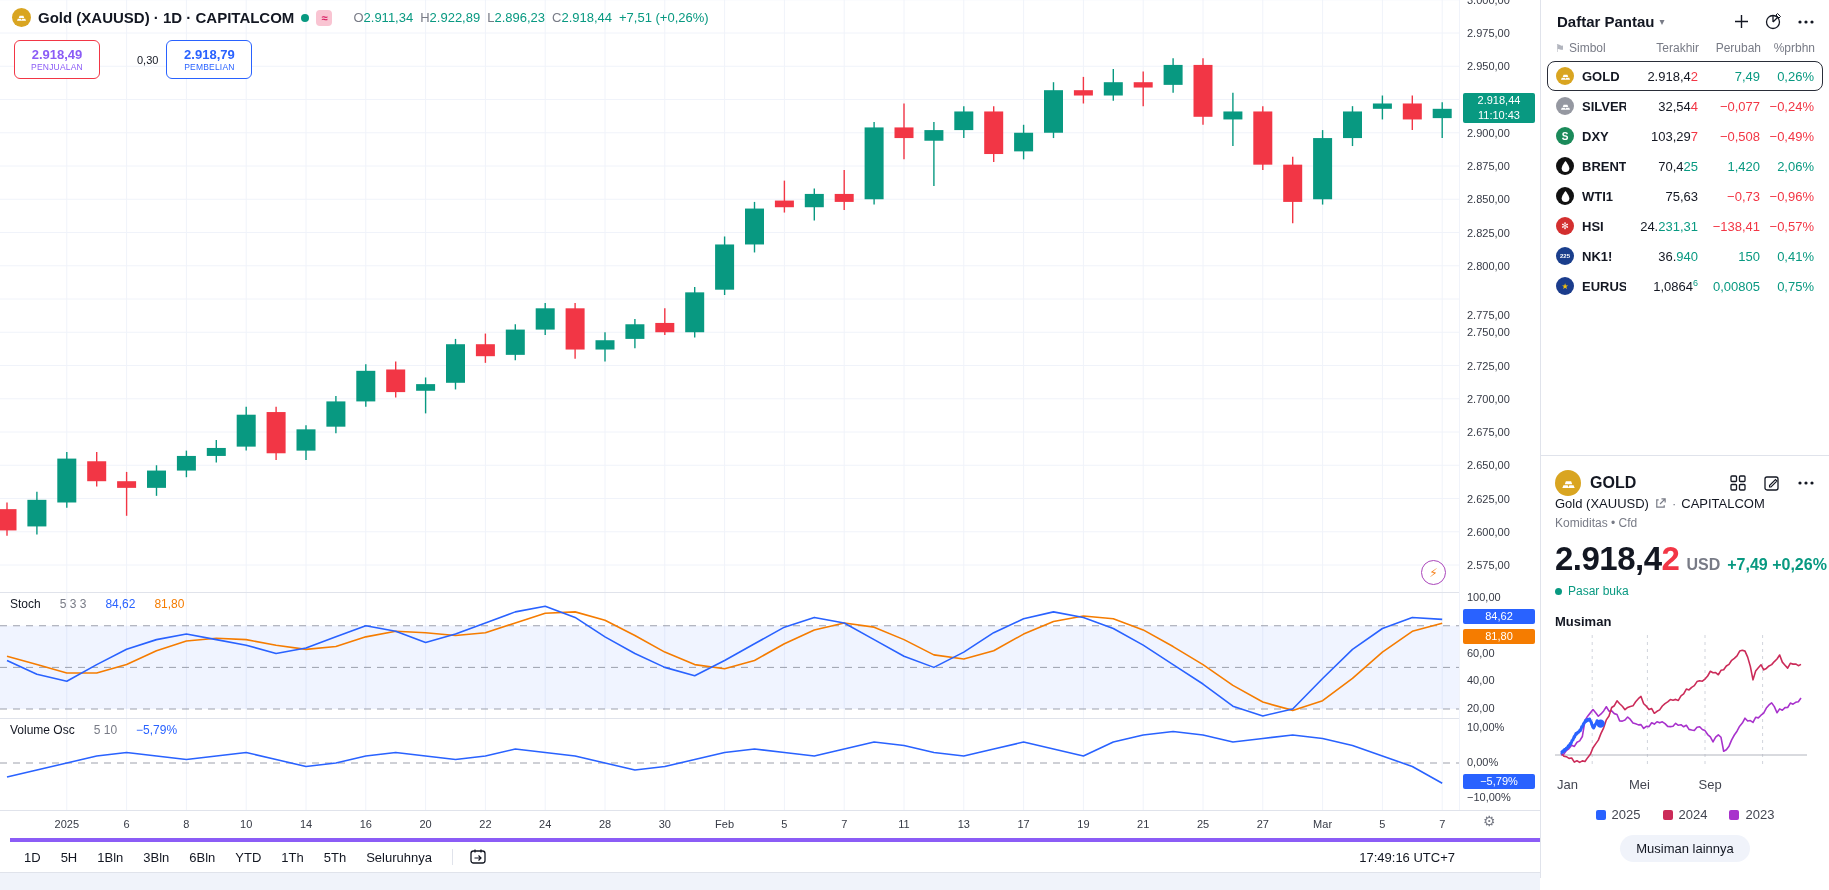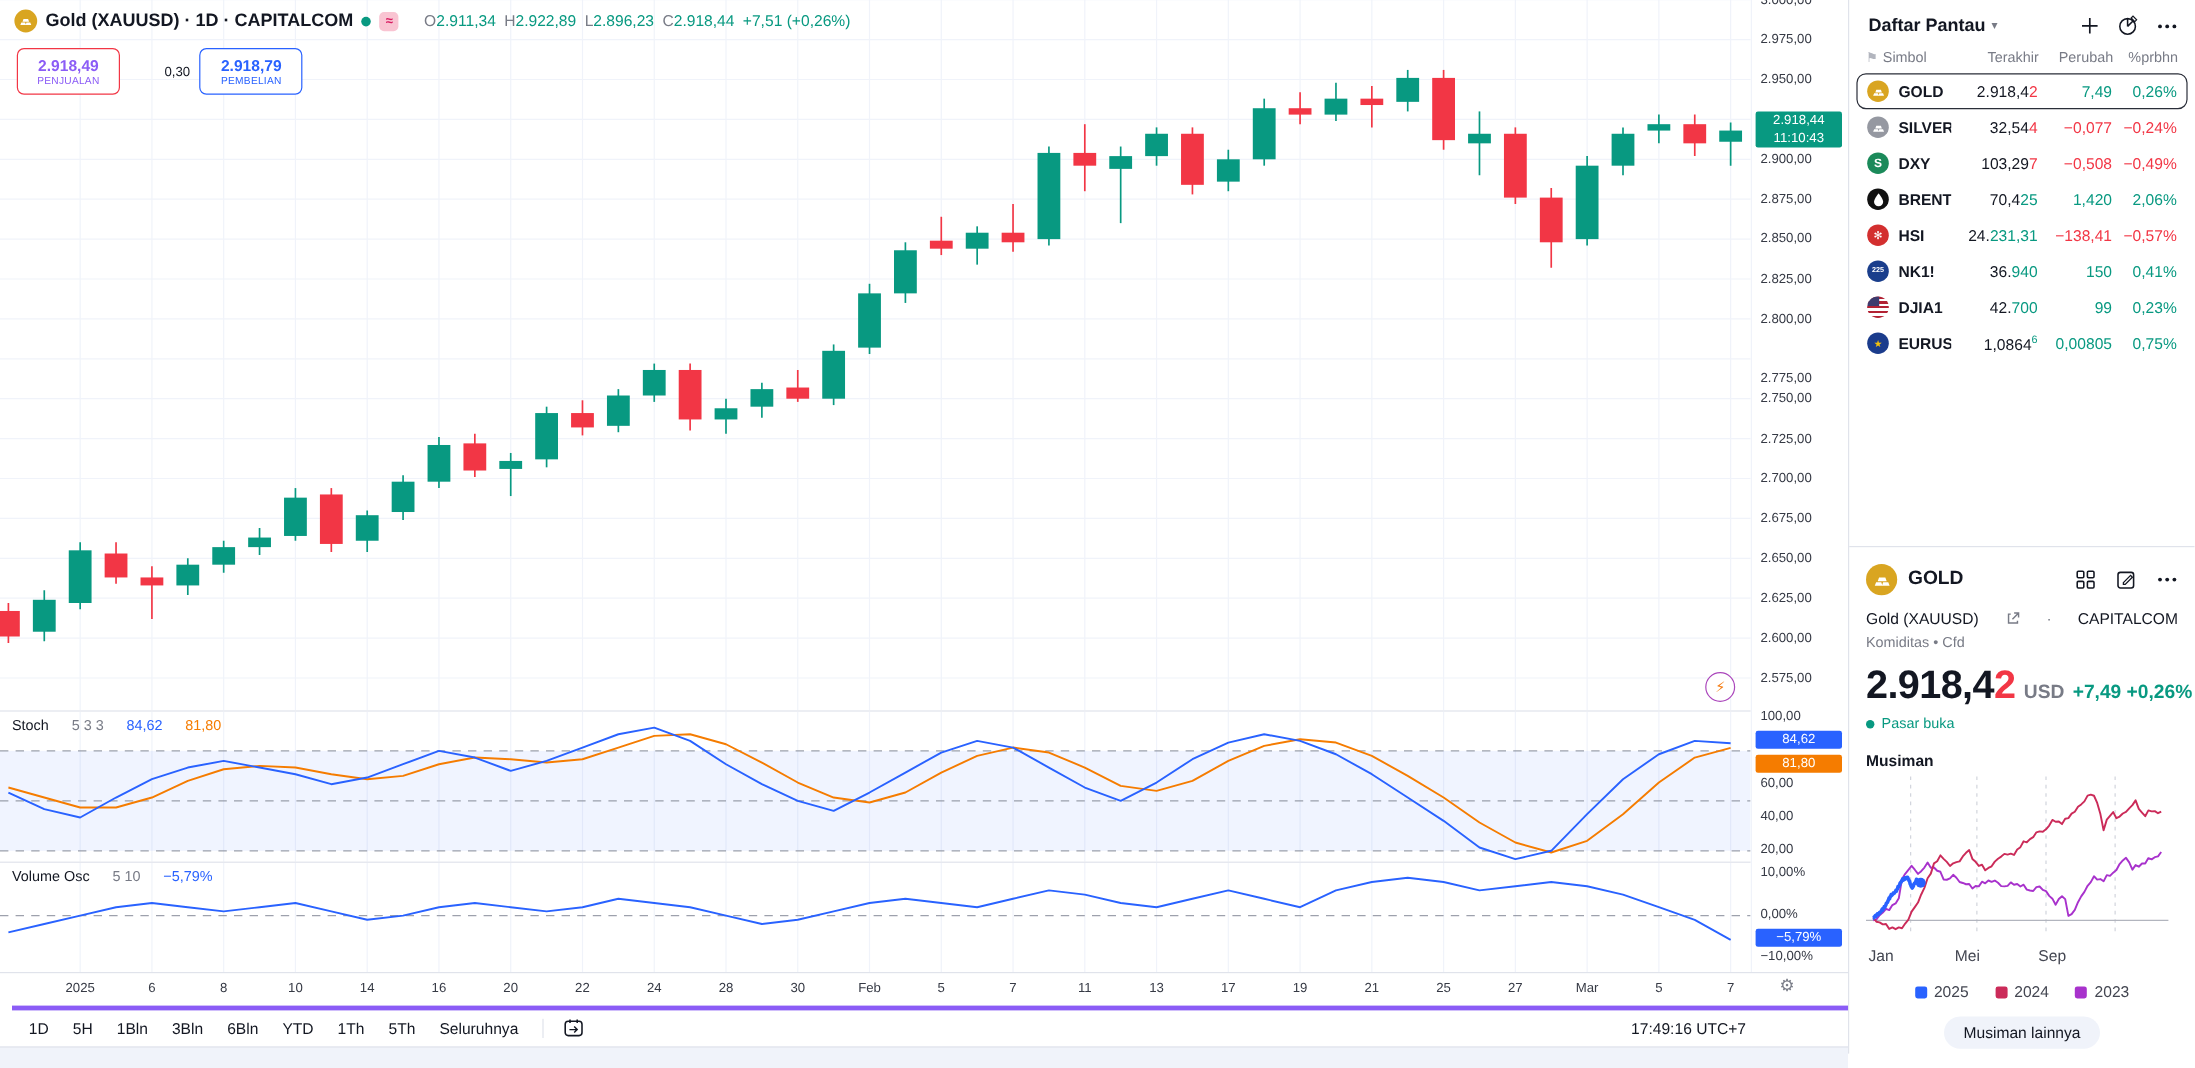--- a/index.html
+++ b/index.html
@@ -62,21 +62,21 @@
   .wl-sym{font-weight:600;color:#131722;display:flex;align-items:center;gap:3px;overflow:hidden;white-space:nowrap;}
   .wl-num{text-align:right;white-space:nowrap;}
   .wl-last{color:#131722;}
   .t-up{color:#089981;} .t-down{color:#f23645;}
   .sup6{font-size:9px;vertical-align:super;}
   
   #detail{border-top:1px solid #e0e3eb;margin-top:13px;flex:1;padding:14px 14px 0 14px;box-sizing:border-box;}
   #detail-head{display:flex;align-items:center;gap:9px;}
   #detail-symbol{font-size:16px;font-weight:700;color:#131722;}
   #detail-icons{margin-left:auto;display:flex;gap:16px;align-items:center;}
-  #detail-sub{margin-top:12px;font-size:13px;color:#131722;display:flex;align-items:center;gap:5px;white-space:nowrap;justify-content:space-between;}
+  #detail-sub{font-size:13px;color:#131722;display:flex;align-items:center;gap:5px;white-space:nowrap;}
   .gray{color:#787b86;}
   #detail-kind{margin-top:5px;font-size:12px;color:#787b86;}
   #detail-price-row{margin-top:10px;display:flex;align-items:baseline;gap:7px;white-space:nowrap;}
   #detail-price{font-size:33px;font-weight:700;color:#131722;letter-spacing:-0.5px;}
   #detail-price .t-down{font-weight:700;}
   #detail-cur{font-size:16px;font-weight:700;color:#787b86;}
   #detail-chg{font-size:16px;font-weight:600;color:#089981;}
   #detail-status{margin-top:6px;font-size:12px;color:#089981;display:flex;align-items:center;gap:6px;}
   .status-dot{width:7px;height:7px;border-radius:50%;background:#089981;}
   #seasonal-title{margin-top:16px;font-size:13px;font-weight:700;color:#131722;}
@@ -506,39 +506,43 @@
               <svg width="9" height="11" viewBox="0 0 10 13">
                 <path d="M5 0C5 0 9.5 5.5 9.5 8.5a4.5 4.5 0 0 1-9 0C.5 5.5 5 0 5 0z" fill="#fff"></path>
               </svg>
             </span>
             <span class="wl-sym">BRENT</span>
             <span class="wl-num wl-last">70,4<span class="t-up">25</span></span>
             <span class="wl-num t-up">1,420</span>
             <span class="wl-num t-up">2,06%</span>
           </div>
           <div class="wl-row">
+            <span class="sym-icon bg-oil">
+              <svg width="9" height="11" viewBox="0 0 10 13">
+                <path d="M5 0C5 0 9.5 5.5 9.5 8.5a4.5 4.5 0 0 1-9 0C.5 5.5 5 0 5 0z" fill="#fff"></path>
+              </svg>
+            </span>
+            <span class="wl-sym">WTI1</span>
+            <span class="wl-num wl-last">75,63</span>
+            <span class="wl-num t-down">−0,73</span>
+            <span class="wl-num t-down">−0,96%</span>
+          </div>
+          <div class="wl-row">
             <span class="sym-icon bg-hsi">✻</span>
             <span class="wl-sym">HSI</span>
             <span class="wl-num wl-last">24.<span class="t-up">231,31</span></span>
             <span class="wl-num t-down">−138,41</span>
             <span class="wl-num t-down">−0,57%</span>
           </div>
           <div class="wl-row">
             <span class="sym-icon bg-nk">225</span>
             <span class="wl-sym">NK1!</span>
             <span class="wl-num wl-last">36.<span class="t-up">940</span></span>
             <span class="wl-num t-up">150</span>
             <span class="wl-num t-up">0,41%</span>
-          </div>
-          <div class="wl-row">
-            <span class="sym-icon bg-us"></span>
-            <span class="wl-sym">DJIA1</span>
-            <span class="wl-num wl-last">42.<span class="t-up">700</span></span>
-            <span class="wl-num t-up">99</span>
-            <span class="wl-num t-up">0,23%</span>
           </div>
           <div class="wl-row">
             <span class="sym-icon bg-eu">★</span>
             <span class="wl-sym">EURUSI</span>
             <span class="wl-num wl-last">1,0864<span class="t-up sup6">6</span></span>
             <span class="wl-num t-up">0,00805</span>
             <span class="wl-num t-up">0,75%</span>
           </div>
         </div>
     </div>

